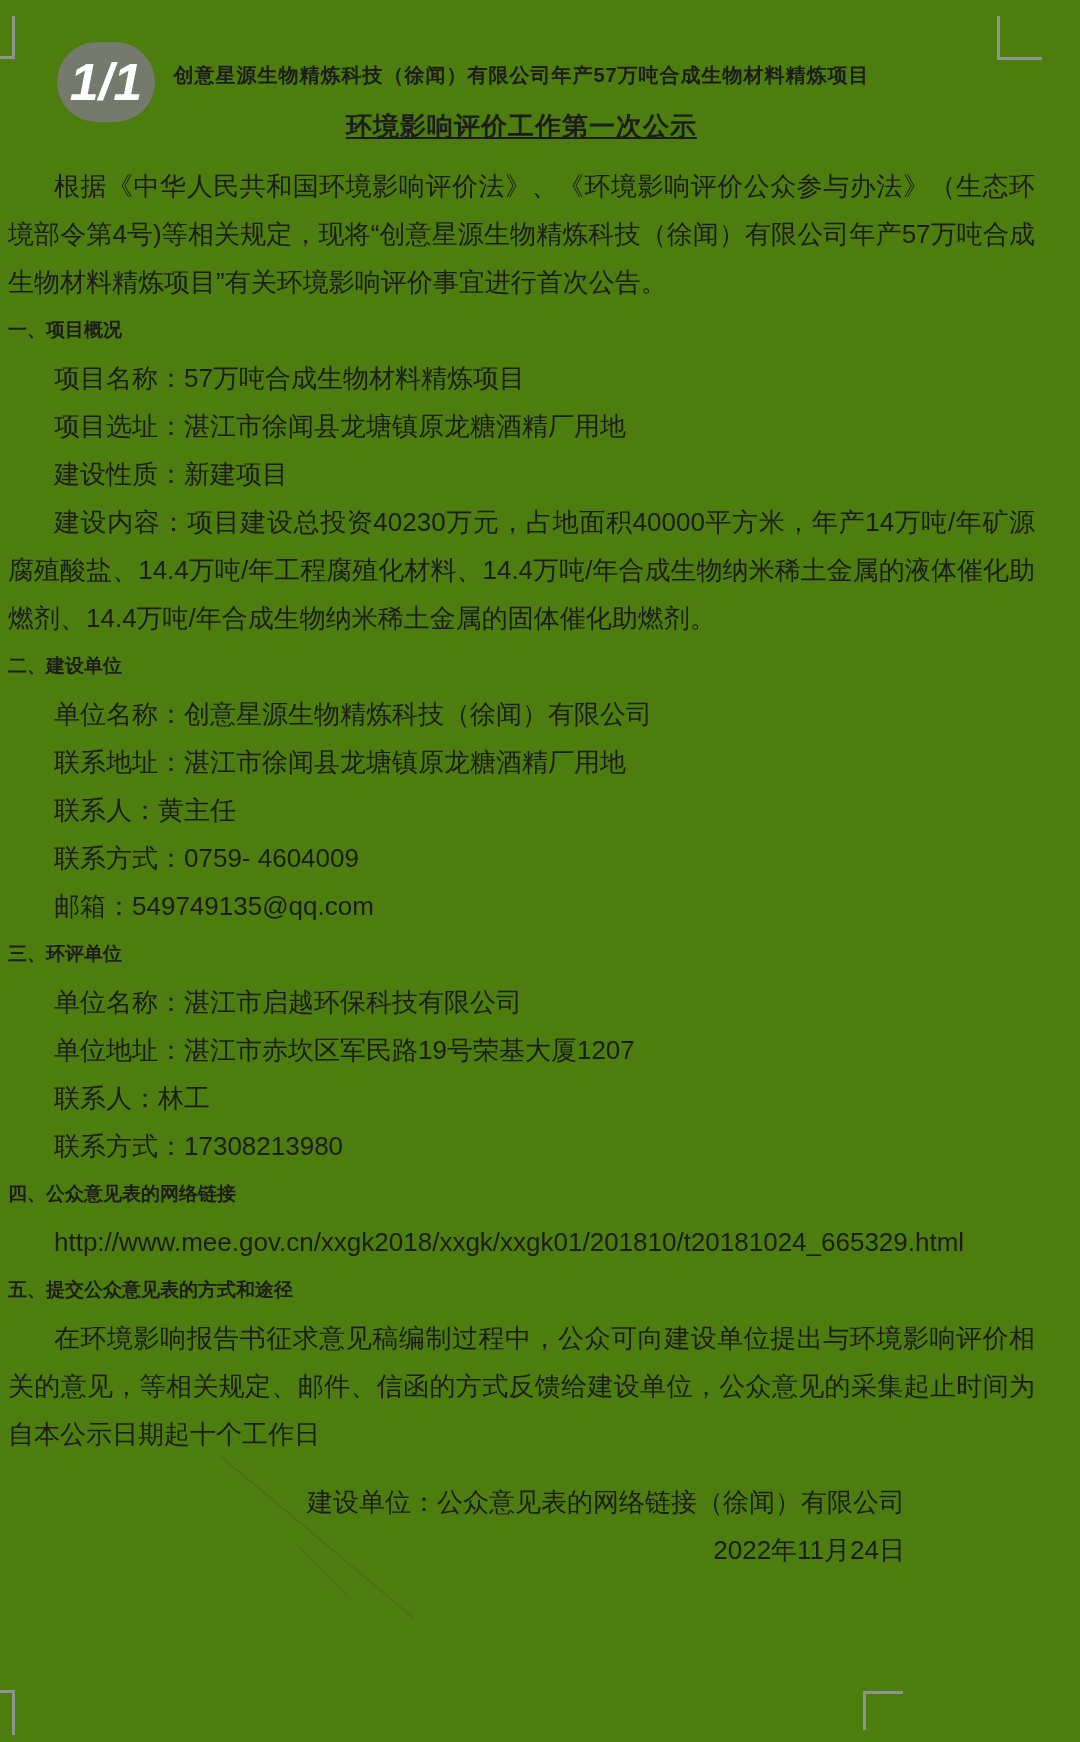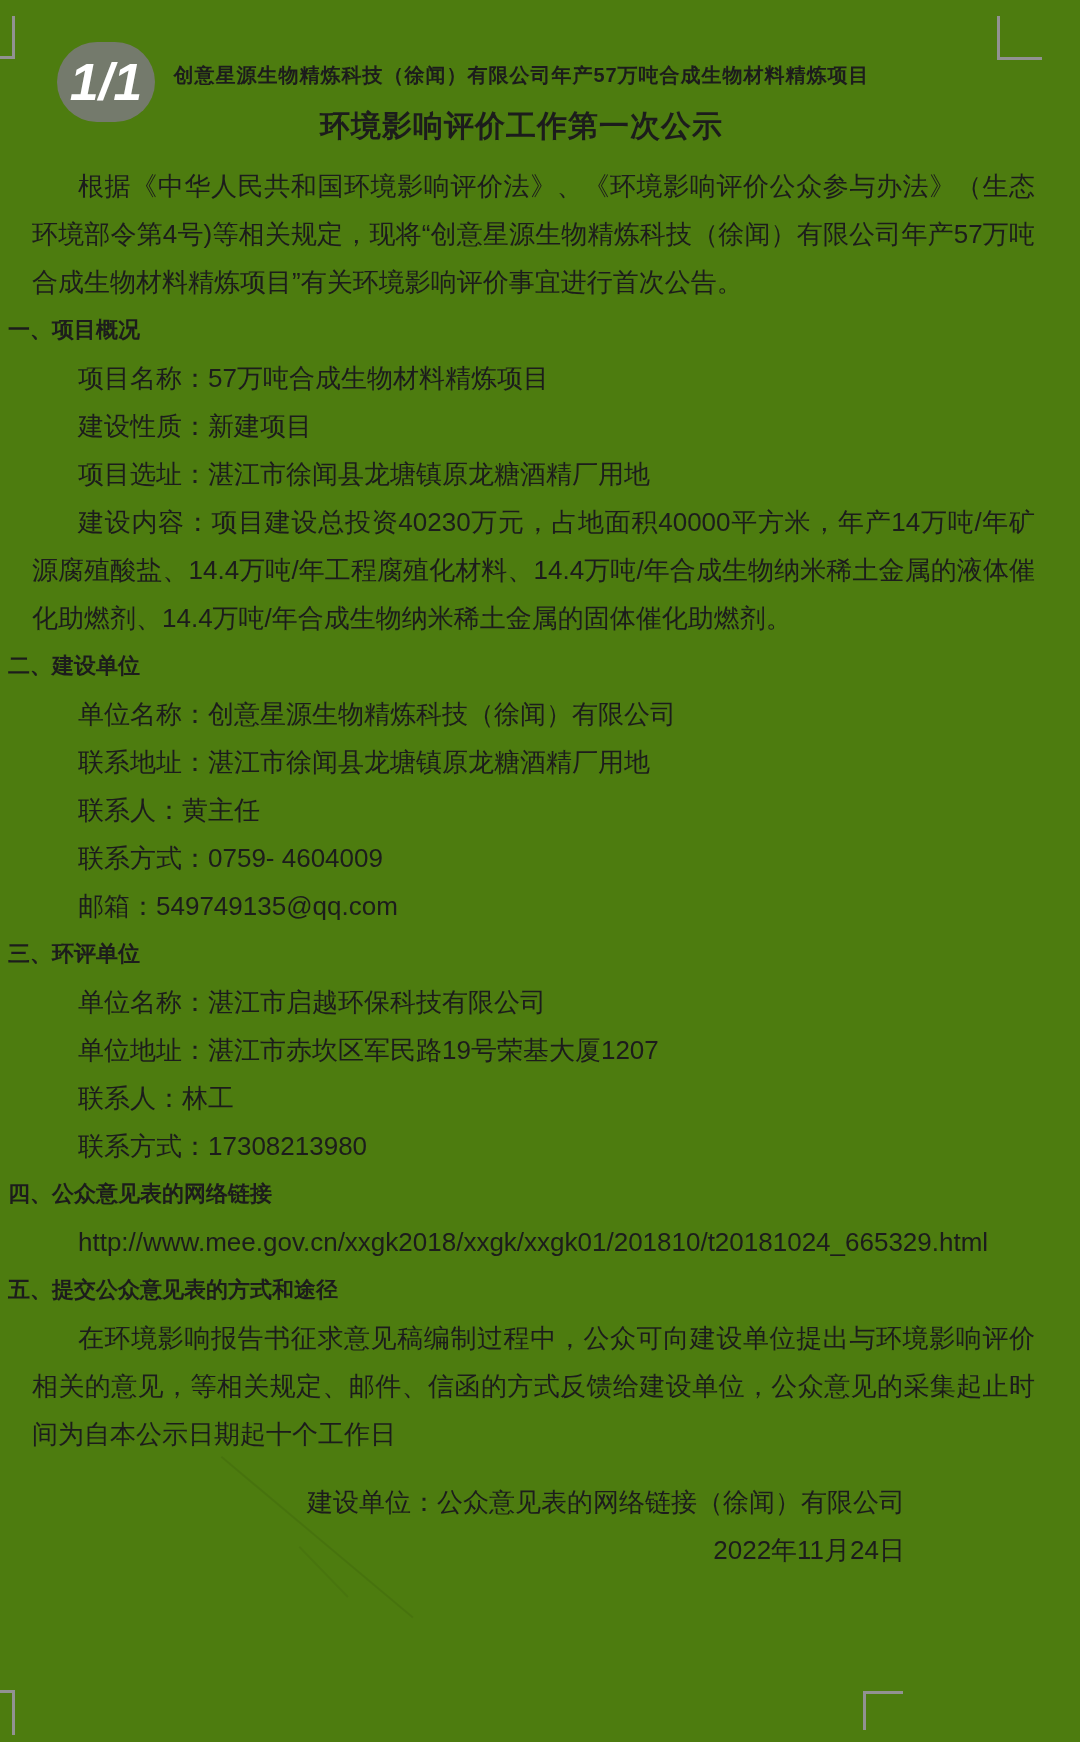--- a/index.html
+++ b/index.html
@@ -10,24 +10,24 @@
     font-family:"Liberation Sans", sans-serif;
     color:#1c1c1c;
     overflow:hidden;
   }
   .content {
     position:absolute; left:8px; right:45px; top:0;
     font-size:26px;
   }
   .title { margin:52px 0 8px 0; text-align:center; font-weight:bold; }
   .title-l1 { display:block; font-size:20px; line-height:46px; letter-spacing:1px; }
-  .title-l2 { display:block; font-size:30px; line-height:56px; letter-spacing:1px; }
+  .title-l2 { display:block; font-size:26px; line-height:56px; letter-spacing:1px;text-decoration:underline; }
   p { margin:0; line-height:48px; text-align:justify; }
-  .indent { text-indent:46px;margin-left:24px; }
-  .section-heading { font-weight:bold; font-size:22px; }
+  .indent { text-indent:46px; }
+  .section-heading { font-weight:bold; font-size:19px; }
   .footer-line { text-align:right; padding-right:130px; }
   .signature { margin-top:20px; }
   
   .badge {
     position:absolute; left:57px; top:42px; width:98px; height:80px;
     background:rgba(122,122,122,0.88);
     border-radius:40px;
     display:flex; align-items:center; justify-content:center;
     font-style:italic; font-size:52px; font-weight:bold; color:#ffffff;
     z-index:3;
@@ -71,22 +71,22 @@
 
     <h1 class="title">
       <span class="title-l1">创意星源生物精炼科技（徐闻）有限公司年产57万吨合成生物材料精炼项目</span>
       <span class="title-l2">环境影响评价工作第一次公示</span>
     </h1>
 
     <p class="indent">根据《中华人民共和国环境影响评价法》、《环境影响评价公众参与办法》（生态环境部令第4号)等相关规定，现将“创意星源生物精炼科技（徐闻）有限公司年产57万吨合成生物材料精炼项目”有关环境影响评价事宜进行首次公告。</p>
 
     <p class="section-heading">一、项目概况</p>
     <p class="indent">项目名称：57万吨合成生物材料精炼项目</p>
+    <p class="indent">项目选址：湛江市徐闻县龙塘镇原龙糖酒精厂用地</p>
     <p class="indent">建设性质：新建项目</p>
-    <p class="indent">项目选址：湛江市徐闻县龙塘镇原龙糖酒精厂用地</p>
     <p class="indent">建设内容：项目建设总投资40230万元，占地面积40000平方米，年产14万吨/年矿源腐殖酸盐、14.4万吨/年工程腐殖化材料、14.4万吨/年合成生物纳米稀土金属的液体催化助燃剂、14.4万吨/年合成生物纳米稀土金属的固体催化助燃剂。</p>
 
     <p class="section-heading">二、建设单位</p>
     <p class="indent">单位名称：创意星源生物精炼科技（徐闻）有限公司</p>
     <p class="indent">联系地址：湛江市徐闻县龙塘镇原龙糖酒精厂用地</p>
     <p class="indent">联系人：黄主任</p>
     <p class="indent">联系方式：0759- 4604009</p>
     <p class="indent">邮箱：549749135@qq.com</p>
 
     <p class="section-heading">三、环评单位</p>

